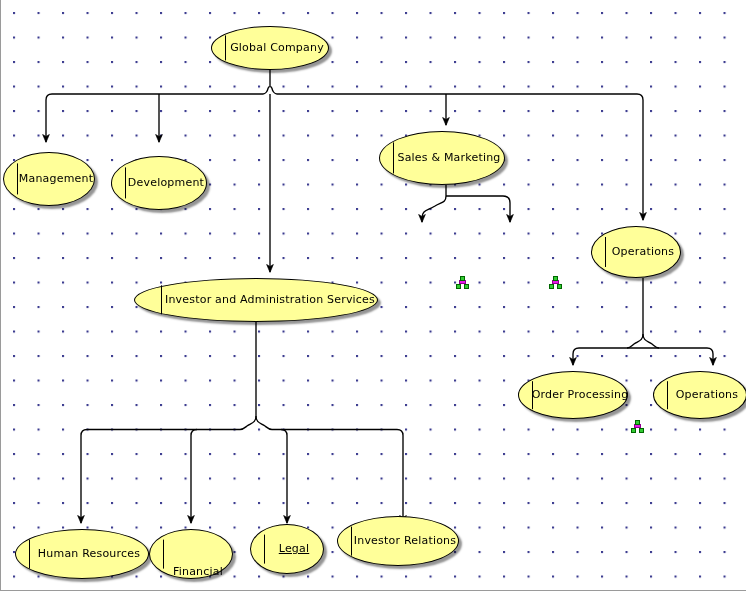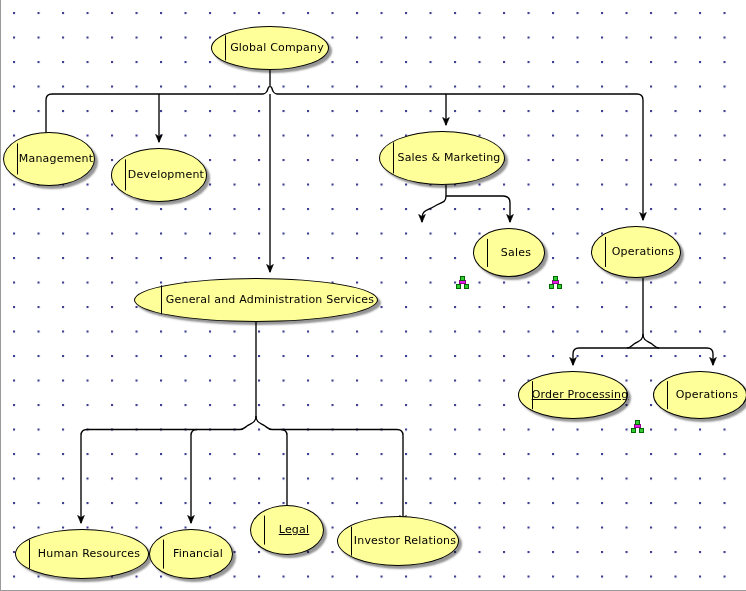--- a/index.html
+++ b/index.html
@@ -146,72 +146,68 @@
       <path d="M280,429.5 C284,429.5 286,431.5 286,435.5 L286,523" marker-end="url(#arrow)"></path>
       <path d="M396,429.5 C400,429.5 402,431.5 402,435.5 L402,523" marker-end="url(#arrow)"></path>
     </g>
   </svg>
 
   <div class="node" style="left:210px; top:26px; width:118px; height:44px;">
     <span class="tick"></span>
     <span class="label">Global Company</span>
   </div>
 
-  <div class="node" style="left:2px; top:132px; width:92px; height:54px;justify-content:center;">
+  <div class="node" style="left:2px; top:152px; width:92px; height:54px;justify-content:center;">
     <span class="tick"></span>
     <span class="label">Management</span>
   </div>
 
-  <div class="node" style="left:110px; top:148px; width:96px; height:54px;">
+  <div class="node" style="left:110px; top:156px; width:96px; height:54px;">
     <span class="tick"></span>
     <span class="label">Development</span>
   </div>
 
   <div class="node" style="left:378px; top:131px; width:126px; height:54px;">
     <span class="tick"></span>
     <span class="label">Sales &amp; Marketing</span>
   </div>
 
 
-  <div class="node" style="left:472px; top:228px; width:72px; height:49px;">
-    <span class="tick"></span>
-    <span class="label">Sales</span>
-  </div>
 
   <div class="node" style="left:590px; top:226px; width:90px; height:52px;align-items:center;">
     <span class="tick"></span>
     <span class="label">Operations</span>
   </div>
 
   <div class="node wide" style="left:133px; top:278px; width:244px; height:44px;">
     <span class="tick"></span>
-    <span class="label">General and Administration Services</span>
-  </div>
-
-  <div class="node" style="left:517px; top:371px; width:110px; height:48px;text-decoration:underline;">
+    <span class="label">Investor and Administration Services</span>
+  </div>
+
+  <div class="node" style="left:517px; top:371px; width:110px; height:48px;">
     <span class="tick"></span>
     <span class="label">Order Processing</span>
   </div>
 
   <div class="node" style="left:652px; top:371px; width:94px; height:48px;">
     <span class="tick"></span>
     <span class="label">Operations</span>
   </div>
 
   <div class="node" style="left:14px; top:529px; width:134px; height:50px;">
     <span class="tick"></span>
     <span class="label">Human Resources</span>
   </div>
 
-  <div class="node" style="left:148px; top:529px; width:84px; height:50px;">
+  <div class="node" style="left:148px; top:529px; width:84px; height:50px;align-items:flex-end;">
     <span class="tick"></span>
     <span class="label">Financial</span>
   </div>
 
-  <div class="node" style="left:249px; top:505px; width:74px; height:50px;text-decoration:underline;">
+  <div class="node" style="left:249px; top:524px; width:74px; height:50px;text-decoration:underline;">
     <span class="tick"></span>
     <span class="label">Legal</span>
   </div>
 
   <div class="node" style="left:336px; top:516px; width:122px; height:50px;">
     <span class="tick"></span>
     <span class="label">Investor Relations</span>
   </div>
 
   <div class="subicon" style="left:455px; top:276px;">

